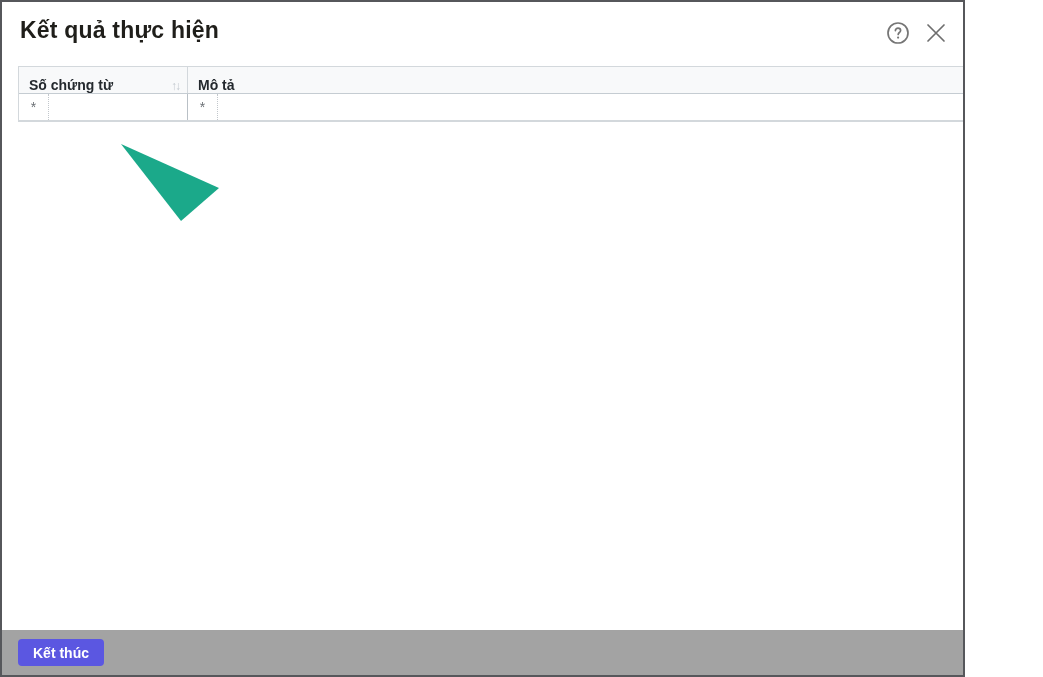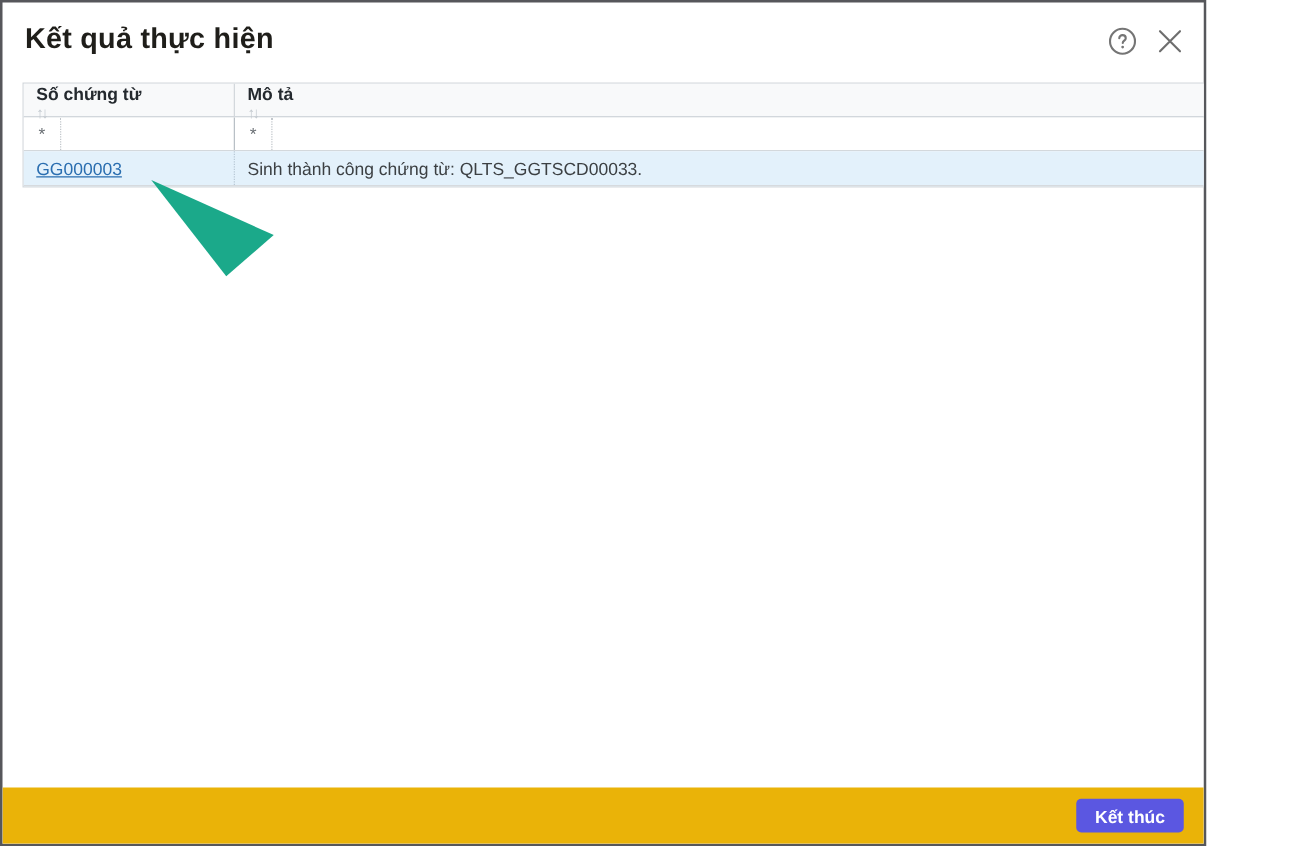--- a/index.html
+++ b/index.html
@@ -36,23 +36,22 @@
     border:1px solid #d3d8dc;
     font-size:14px;
   }
   .tr { display:flex; width:100%; }
   .tr-head {
     height:27px; background:#f8f9fa;
     border-bottom:1px solid #c5ccd2;
     color:#24292e; font-weight:700;
   }
   .th {
-    display:flex; align-items:flex-start; justify-content:space-between;
+    display:flex; align-items:flex-end; justify-content:space-between;
     padding:0 8px 0 10px;
-    flex-direction:column;
   }
   .col1 { width:169px; flex:none; }
   .col2 { flex:1; min-width:0; }
   .th.col1 { border-right:1px solid #d3d8dc; }
   .sort-icon {
     color:#c3c9cf; font-size:12px; font-weight:400;
     letter-spacing:-2px; cursor:pointer; user-select:none;
   }
 
   .tr-filter {
@@ -92,22 +91,22 @@
     position:absolute; left:176px; top:184px; width:119px;
     background:#1ba98a; color:#ffffff;
     border-radius:8px;
     font-size:17px; line-height:25px; text-align:center;
     padding:1px 4px;
   }
 
   
   .dialog-footer {
     position:absolute; left:0; right:0; bottom:0; height:45px;
-    background:#eab308;
-    display:flex; align-items:center; justify-content:flex-end;
+    background:#a3a3a3;
+    display:flex; align-items:center; justify-content:flex-start;
     padding:0 16px;
   }
   .finish-btn {
     height:27px; padding:0 15px;
     background:#5b57e1; color:#ffffff;
     border:none; border-radius:4px;
     font-family:inherit; font-size:14px; font-weight:700;
     cursor:pointer;
   }
 </style>
@@ -157,26 +156,20 @@
         </span>
       </div>
       <div class="filter-cell col2">
         <span class="filter-op">*</span>
         <span class="filter-input-wrap">
           <input class="filter-input" type="text" value="" style="">
         </span>
       </div>
     </div>
 
-    <div class="tr tr-data">
-      <div class="td col1">
-        <a class="doc-link">GG000003</a>
-      </div>
-      <div class="td col2">Sinh thành công chứng từ: QLTS_GGTSCD00033.</div>
-    </div>
   </div>
 
   <svg class="callout-tail" viewBox="0 0 200 140">
     <polygon points="9,6 69,83 107,50" fill="#1ba98a"></polygon>
   </svg>
 
   <div class="dialog-footer">
     <button class="finish-btn">Kết thúc</button>
   </div>
 

